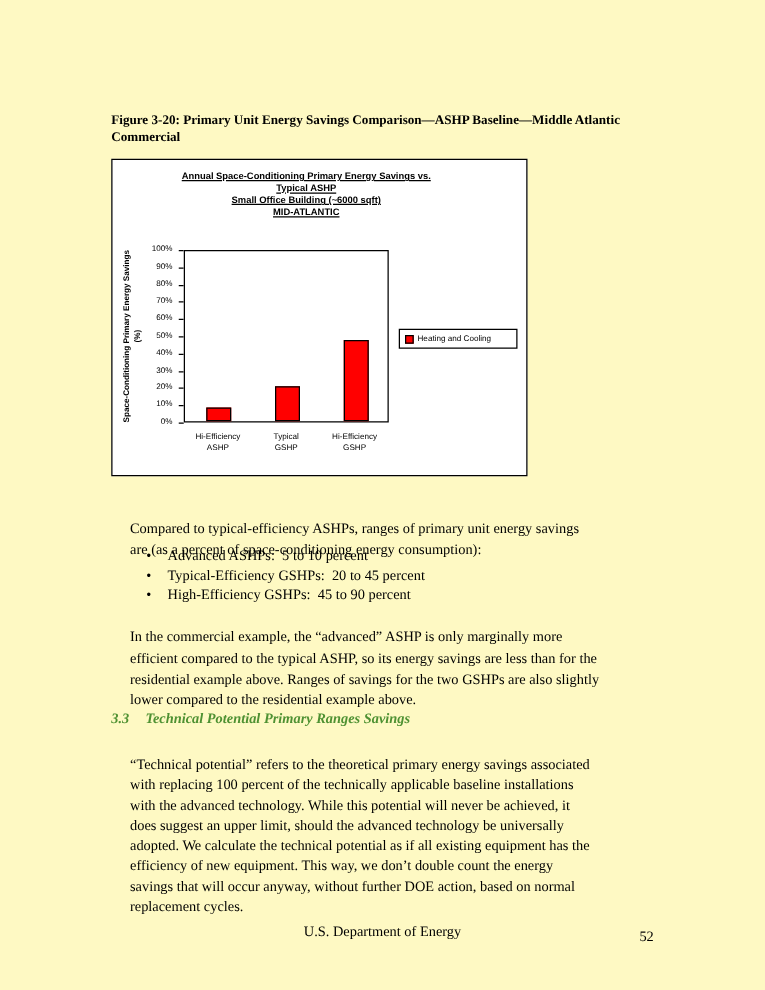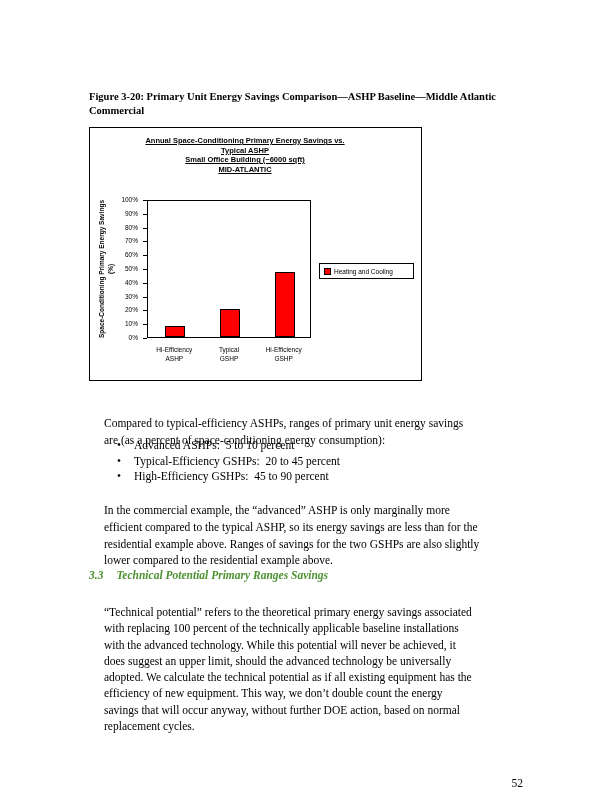--- a/index.html
+++ b/index.html
@@ -1,18 +1,18 @@
 <!DOCTYPE html>
 <html><head>
 <meta charset="utf-8">
 <style>
   * { margin:0; padding:0; box-sizing:border-box; }
   html,body { background:#e8e8e8; }
   body { font-family:"Liberation Serif", serif; color:#000; }
-  .page { position:relative; width:612px; height:792px; background:#ffffff; margin:0 auto; overflow:hidden; }
+  .page { position:relative; width:612px; height:792px; background:#fef9c3; margin:0 auto; overflow:hidden; }
 
   
   .caption { position:absolute; left:89px; top:90px; width:470px; font-weight:bold;
              font-size:10.5px; line-height:13.5px; white-space:pre-line; }
 
   
   .chart { position:absolute; left:89px; top:127px; width:333px; height:254px;
            border:1px solid #000; background:#fff;
            font-family:"Liberation Sans", sans-serif; }
   .chart-title { position:absolute; top:8px; left:5px; width:300px; text-align:center;
@@ -47,21 +47,21 @@
   .bullet { display:flex; line-height:15.5px; }
   .bmark { width:17px; }
   .btext { white-space:pre; }
   .heading { position:absolute; left:89px; top:569px; font-weight:bold; font-style:italic;
              font-size:11.5px; }
   .heading .num { margin-right:13px; }
 
   
   .footer-center { position:absolute; left:0; top:740px; width:612px; text-align:center;
                    font-size:11.5px; }
-  .page-num { position:absolute; top:777px; right:89px; font-size:11.5px; }
+  .page-num { position:absolute; top:744px; right:89px; font-size:11.5px; }
 </style>
 </head>
 <body>
 
 <div class="page">
 
   <div class="caption">Figure 3-20: Primary Unit Energy Savings Comparison—ASHP  Baseline—Middle Atlantic
 Commercial</div>
 
   <div class="chart">
@@ -147,15 +147,16 @@
 
   <div class="para para-3">“Technical potential” refers to the theoretical primary energy savings associated
 with replacing 100 percent of the technically applicable baseline installations
 with the advanced technology.  While this potential will never be achieved, it
 does suggest an upper limit, should the advanced technology be universally
 adopted.  We calculate the technical potential as if all existing equipment has the
 efficiency of new equipment.  This way, we don’t double count the energy
 savings that will occur anyway, without further DOE action, based on normal
 replacement cycles.</div>
 
+  <div class="footer-center">U.S. Department of Energy</div>
   <div class="page-num">52</div>
 
 </div>
 
 </body></html>

